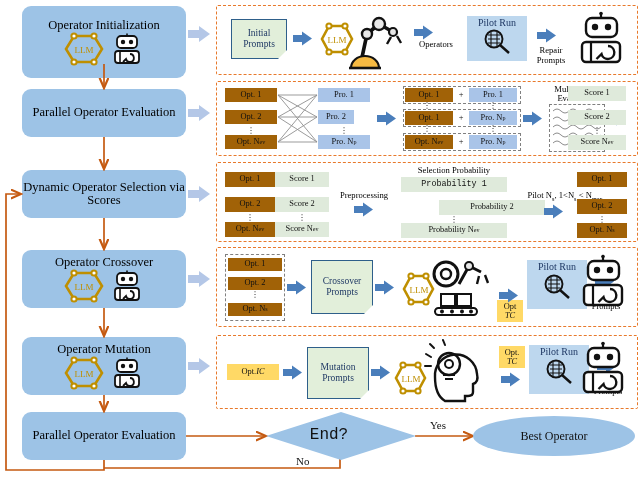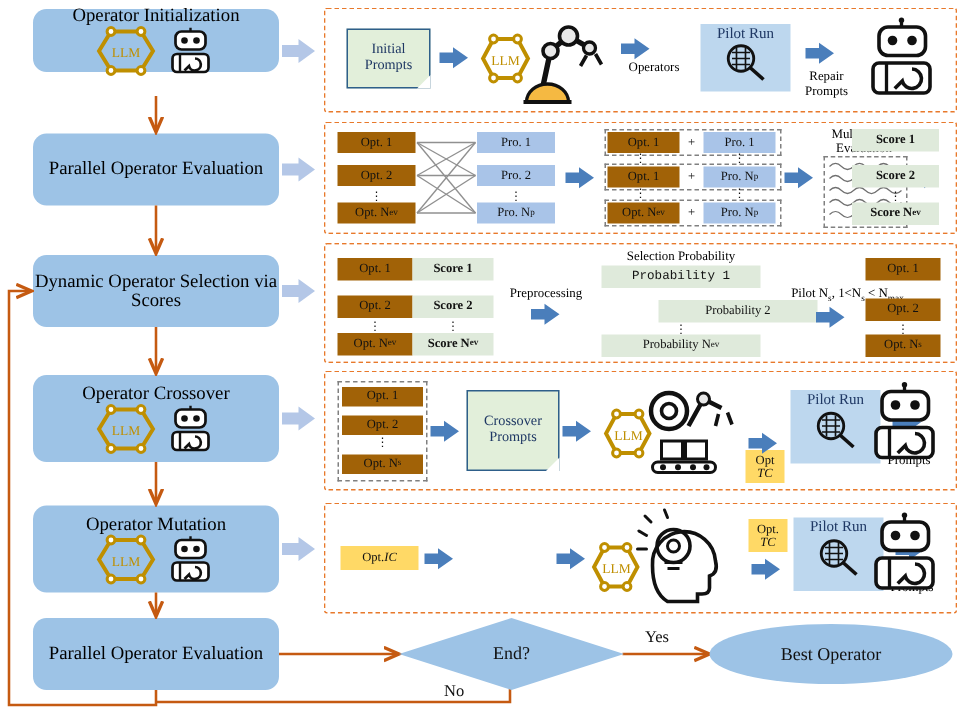--- a/index.html
+++ b/index.html
@@ -24,21 +24,21 @@
     position:absolute;left:216px;width:420px;
     border:1.4px dashed #E8792B;border-radius:2px;
     background:#ffffff;
   }
 
   
   .chip{display:flex;align-items:center;justify-content:center;
         font-size:8.4px;line-height:8.4px;white-space:nowrap;}
   .chip.op{background:#a16207;}
   .chip.pro{background:#a9c4e8;}
-  .chip.sc{background:#dfeadb;font-weight:bold;}
+  .chip.sc{background:#dfeadb;}
   .chip.prob{background:#dfeadb;}
   .chip.yel{background:#ffd966;}
   .dots{font-size:8px;line-height:8px;text-align:center;letter-spacing:0;}
 
   
   .note{background:#e2efda;border:1px solid #2e5f8a;position:relative;
         display:flex;align-items:center;justify-content:center;text-align:center;
         font-size:9.5px;line-height:11px;color:#1f3864;}
   .note:after{content:"";position:absolute;right:-1px;bottom:-1px;
         width:0;height:0;border-left:9px solid transparent;border-bottom:9px solid #fff;}
@@ -49,21 +49,21 @@
   .lbl{position:absolute;font-size:8.6px;line-height:9.5px;text-align:center;color:#000;}
 
   sub{font-size:0.72em;}
   i{font-style:italic;}
 
   svg{display:block;overflow:visible;}
 </style>
 </head>
 <body>
 
-<div class="stage" style="top:6px;height:42px;">
+<div class="stage" style="top:6px;height:72px;">
   <div class="stitle">Operator Initialization</div>
   <div class="icons">
     <svg width="40" height="32" viewBox="0 0 40 32">
       <polygon points="10,3 30,3 38,16 30,29 10,29 2,16" fill="none" stroke="#BF8F00" stroke-width="2.6"></polygon>
       <circle cx="10" cy="3" r="2.6" fill="#fff" stroke="#BF8F00" stroke-width="2"></circle>
       <circle cx="30" cy="3" r="2.6" fill="#fff" stroke="#BF8F00" stroke-width="2"></circle>
       <circle cx="10" cy="29" r="2.6" fill="#fff" stroke="#BF8F00" stroke-width="2"></circle>
       <circle cx="30" cy="29" r="2.6" fill="#fff" stroke="#BF8F00" stroke-width="2"></circle>
       <text x="20" y="20" font-size="9" fill="#BF8F00" text-anchor="middle" font-family="Liberation Serif, serif">LLM</text>
     </svg>
@@ -250,21 +250,21 @@
         <line x1="0" y1="29" x2="39" y2="54"></line>
       <line x1="0" y1="54" x2="39" y2="7"></line>
         <line x1="0" y1="54" x2="39" y2="29"></line>
         <line x1="0" y1="54" x2="39" y2="54"></line>
     </g>
   </svg>
 
   <div class="chip pro abs" style="left:101px;top:6px;width:52px;height:14px;">
       <span>Pro. 1</span>
     </div>
-  <div class="chip pro abs" style="left:101px;top:28px;width:52px;height:14px;">
+  <div class="chip pro abs" style="left:101px;top:28px;width:36px;height:14px;">
       <span>Pro. 2</span>
     </div>
   <div class="dots abs" style="left:101px;top:45px;width:52px;">⋮</div>
   <div class="chip pro abs" style="left:101px;top:53px;width:52px;height:14px;">
     <span>Pro. N</span>
       <sub>p</sub>
     </div>
 
   <svg class="abs" style="left:160px;top:29px;width:20px;height:15px;">
     <path d="M0,4 L9,4 L9,0.5 L19,7.5 L9,14.5 L9,11 L0,11 Z" fill="#4A7EBB"></path>
@@ -488,20 +488,23 @@
 </svg>
 
 <div class="panel" style="top:335px;height:72px;">
   <div class="chip yel abs" style="left:10px;top:28px;width:52px;height:16px;">
     <span>Opt. </span>
       <i>IC</i>
   </div>
   <svg class="abs" style="left:66px;top:29px;width:20px;height:15px;">
     <path d="M0,4 L9,4 L9,0.5 L19,7.5 L9,14.5 L9,11 L0,11 Z" fill="#4A7EBB"></path>
   </svg>
+  <div class="note abs" style="left:90px;top:11px;width:60px;height:50px;">
+    <span>Mutation Prompts</span>
+  </div>
   <svg class="abs" style="left:154px;top:29px;width:20px;height:15px;">
     <path d="M0,4 L9,4 L9,0.5 L19,7.5 L9,14.5 L9,11 L0,11 Z" fill="#4A7EBB"></path>
   </svg>
   <svg class="abs" style="left:176px;top:3px;width:100px;height:66px;" viewBox="0 0 100 66">
     <polygon points="10,26 25,26 32,39 25,52 10,52 3,39" fill="none" stroke="#BF8F00" stroke-width="2.6"></polygon>
     <circle cx="10" cy="26" r="2.6" fill="#fff" stroke="#BF8F00" stroke-width="2"></circle>
     <circle cx="25" cy="26" r="2.6" fill="#fff" stroke="#BF8F00" stroke-width="2"></circle>
     <circle cx="10" cy="52" r="2.6" fill="#fff" stroke="#BF8F00" stroke-width="2"></circle>
     <circle cx="25" cy="52" r="2.6" fill="#fff" stroke="#BF8F00" stroke-width="2"></circle>
     <text x="18" y="43" font-size="9" fill="#BF8F00" text-anchor="middle" font-family="Liberation Serif, serif">LLM</text>
@@ -543,21 +546,21 @@
   <line x1="26" y1="1" x2="26" y2="6" stroke="#111" stroke-width="2.2"></line>
   <circle cx="26" cy="1.5" r="1.8" fill="#111"></circle>
   <rect x="7" y="30" width="38" height="20" rx="4" fill="#fff" stroke="#111" stroke-width="2.4"></rect>
   <line x1="16" y1="30" x2="16" y2="50" stroke="#111" stroke-width="2.2"></line>
   <path d="M33 34 a6.5 6.5 0 1 1 -6.5 8 l-5 5" fill="none" stroke="#111" stroke-width="2.4"></path>
 </svg>
 
 <svg class="abs" style="left:266px;top:412px;width:150px;height:48px;">
   <polygon points="75,0 150,24 75,48 0,24" fill="#9dc3e6"></polygon>
 </svg>
-<div class="abs ctr" style="left:266px;top:425px;width:150px;height:20px;font-size:12px;">
+<div class="abs ctr" style="left:254px;top:425px;width:150px;height:20px;font-size:16px;font-family:Liberation Mono, monospace;">
   <span>End?</span>
 </div>
 <div class="abs" style="left:430px;top:419px;font-size:11px;">Yes</div>
 <div class="abs" style="left:296px;top:455px;font-size:11px;">No</div>
 
 <div class="abs" style="left:473px;top:416px;width:162px;height:40px;background:#9dc3e6;border-radius:50%;"></div>
 <div class="abs ctr" style="left:473px;top:416px;width:162px;height:40px;font-size:12px;">
   <span>Best Operator</span>
 </div>
 

